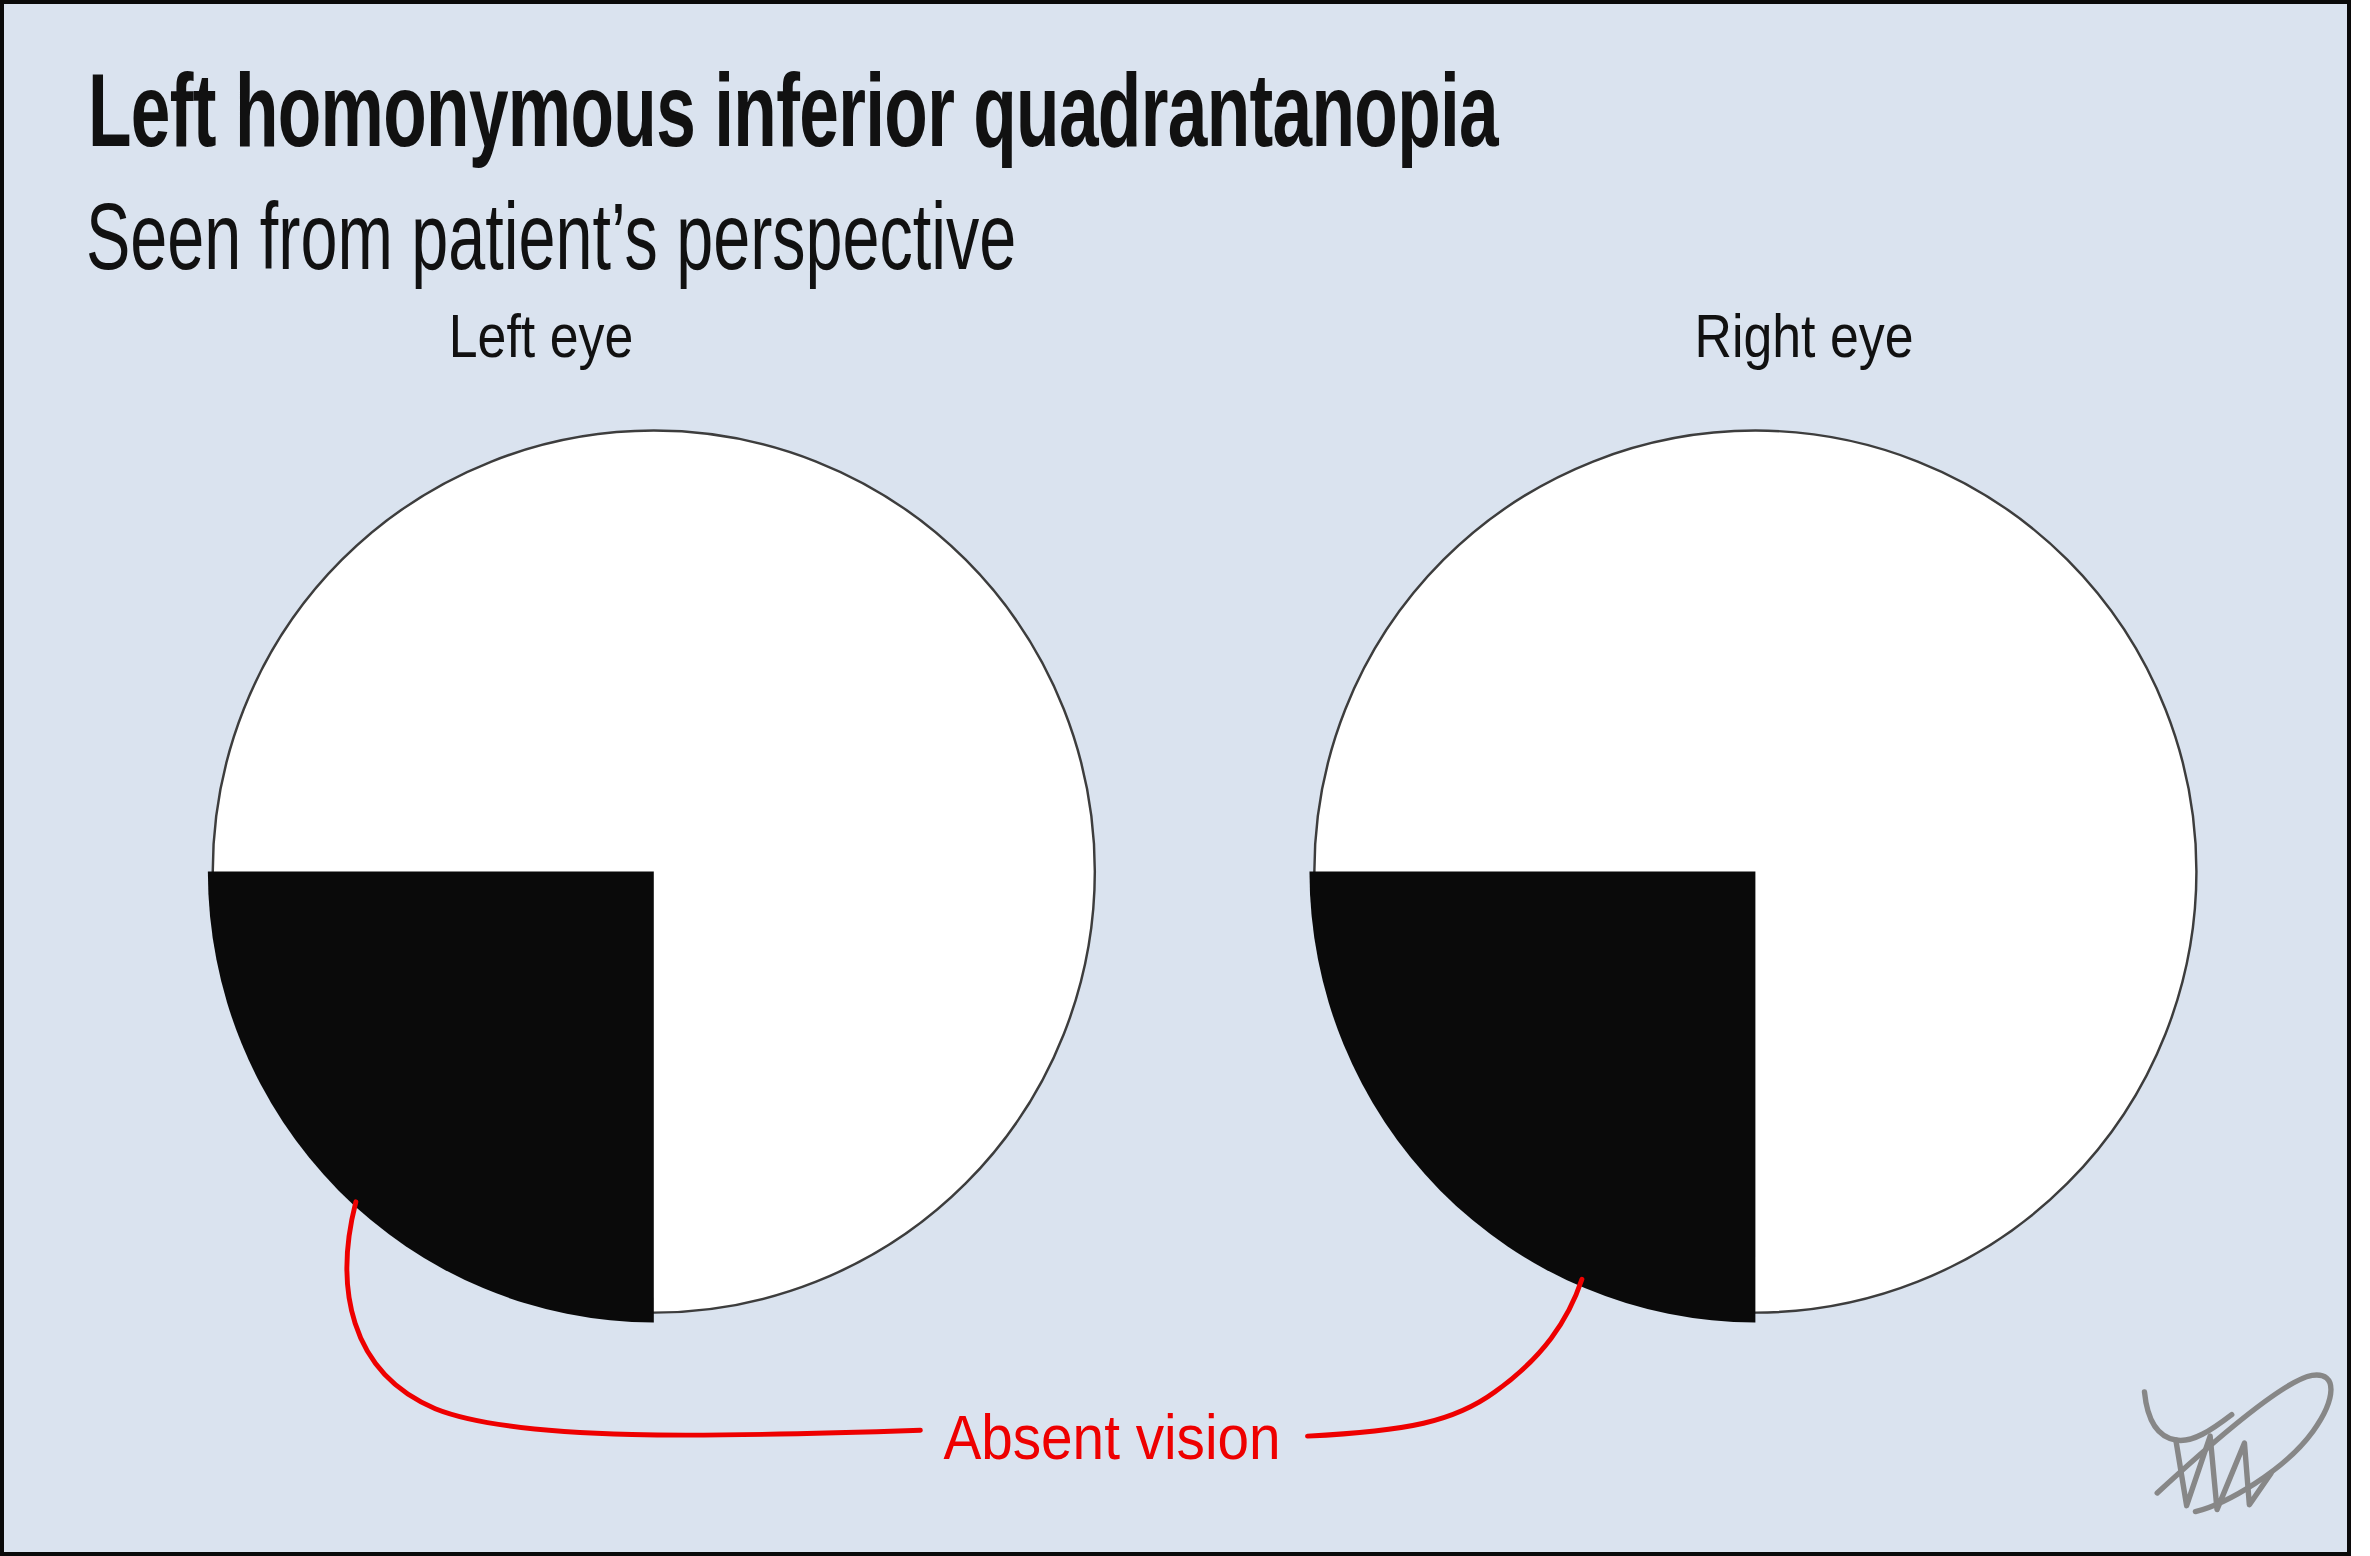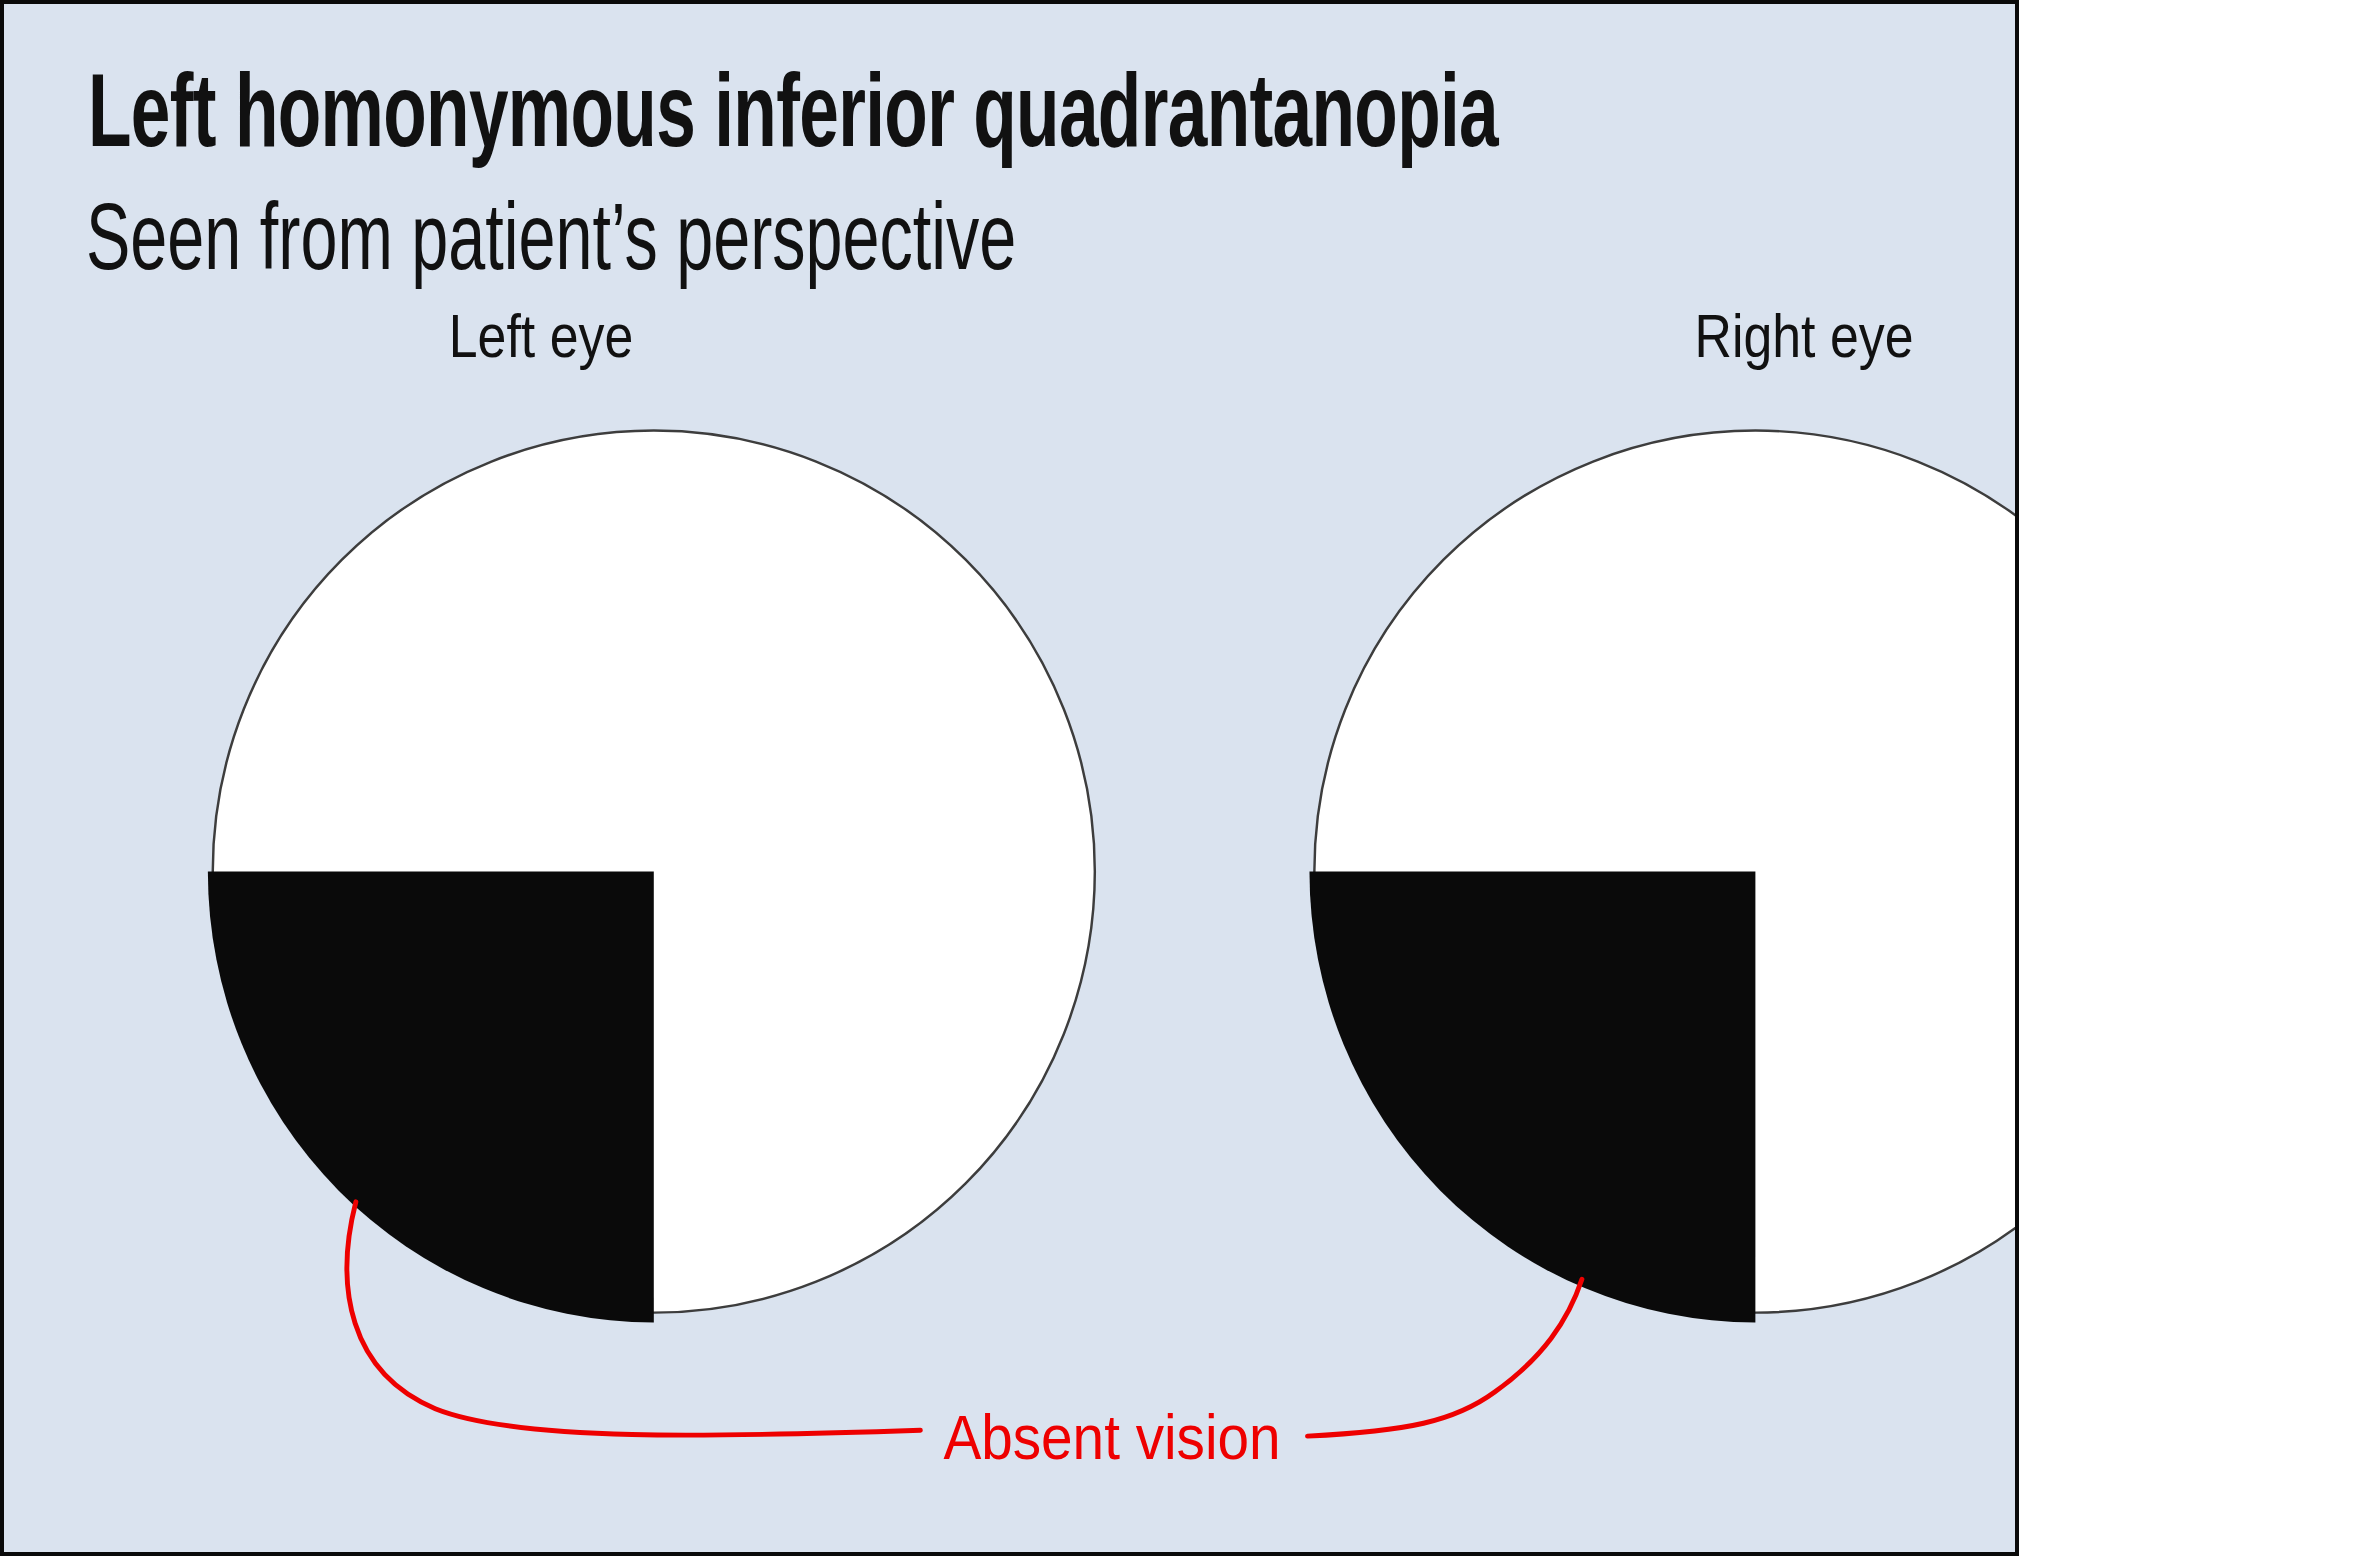--- a/index.html
+++ b/index.html
@@ -1,20 +1,20 @@
 <!DOCTYPE html>
 <html style="--background: #dae3ef; --frame: #0a0a0a; --ink: #111111; --outline: #3d3d3d; --defect: #0a0a0a; --annotation: #ee0000; --signature: #878787;"><head>
 <meta charset="utf-8">
 <style>
   html, body { margin: 0; padding: 0; }
   body { font-family: "Liberation Sans", sans-serif; }
 
   .canvas {
     position: relative;
-    width: 2019px;
+    width: 2351px;
     height: 1556px;
     box-sizing: border-box;
     background: var(--background, #dae3ef);
     border: 4.9px solid var(--frame, #0a0a0a);
     overflow: hidden;
   }
 
   .fig-svg {
     position: absolute;
     left: 0; top: 0;

